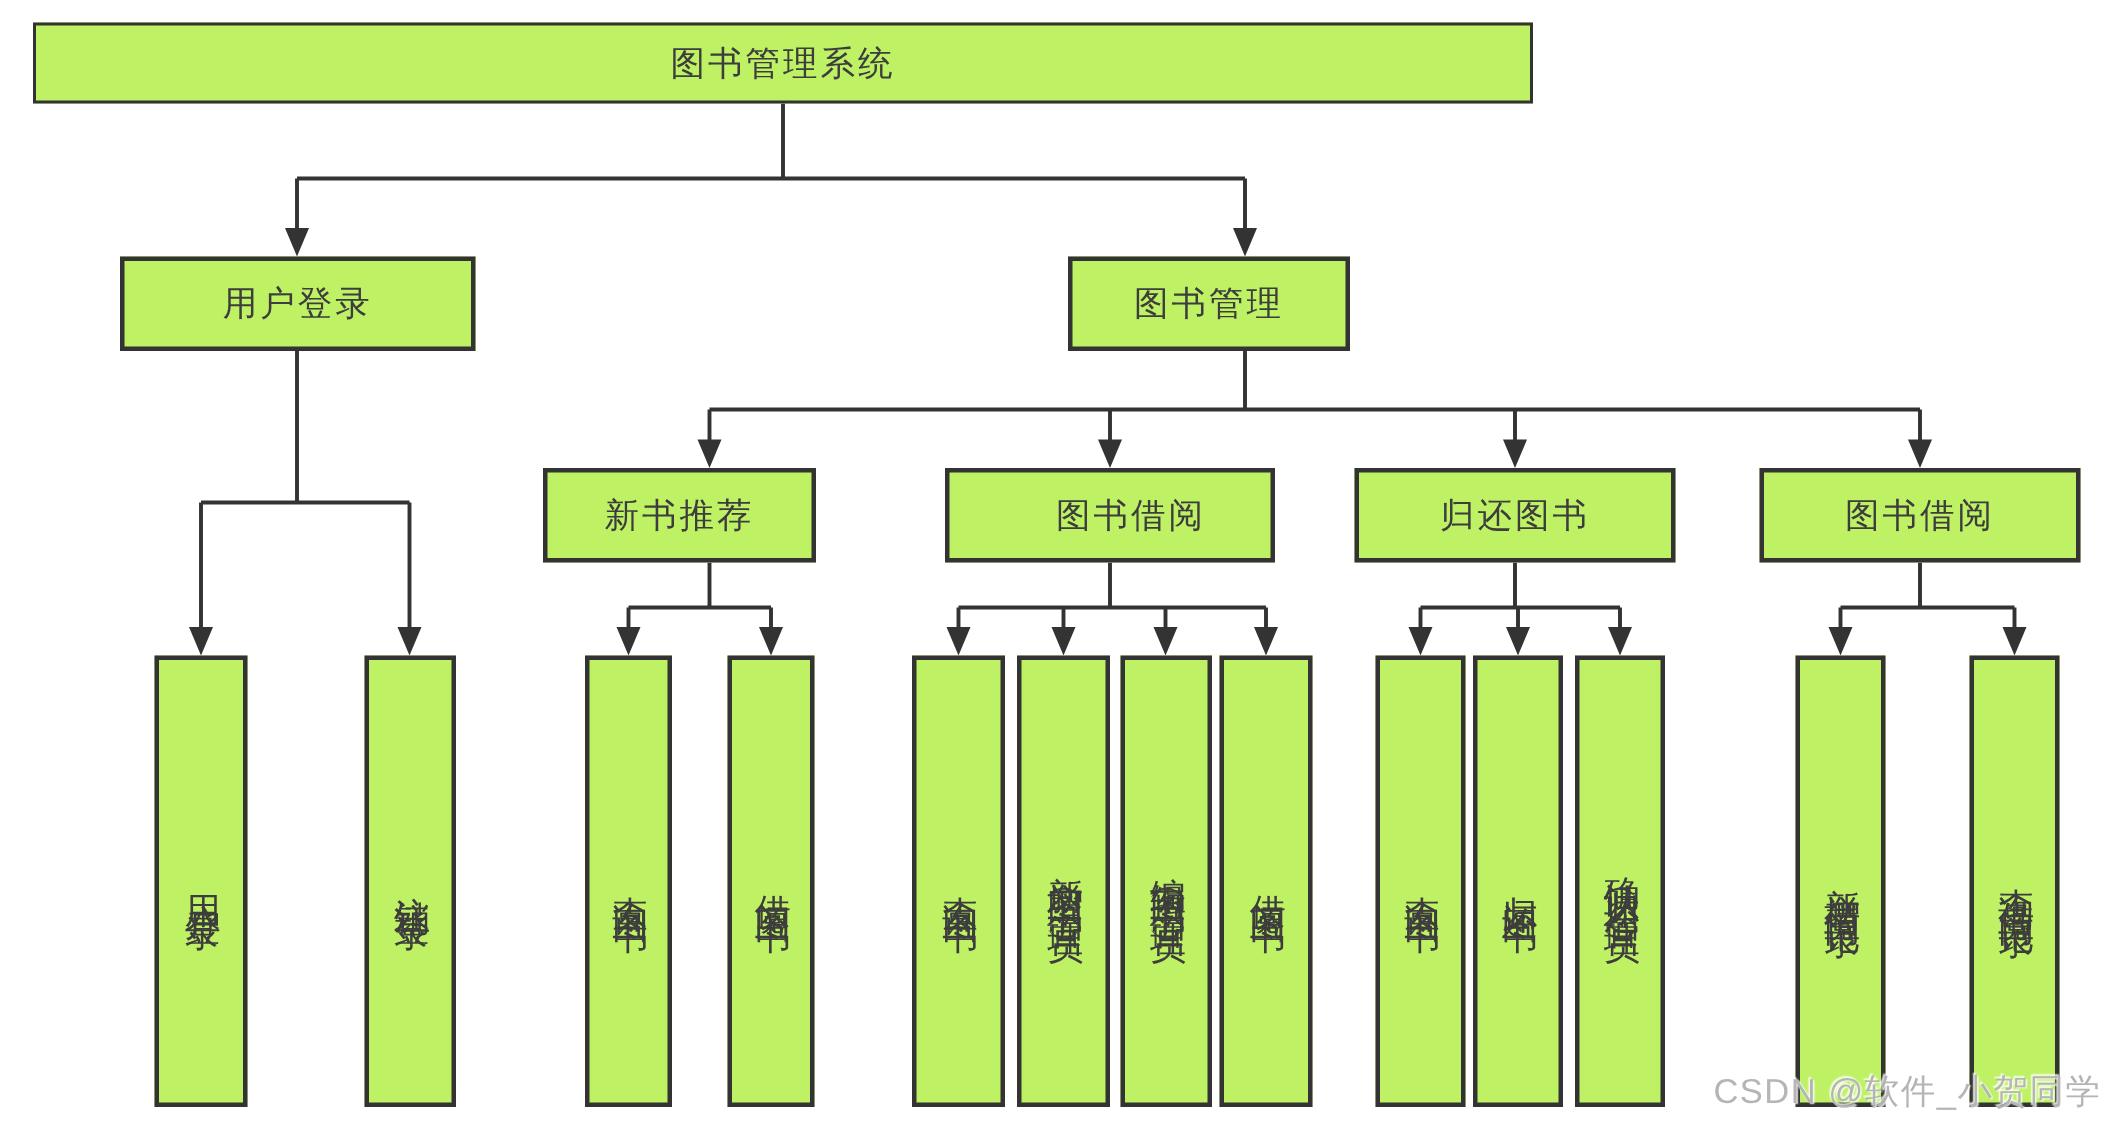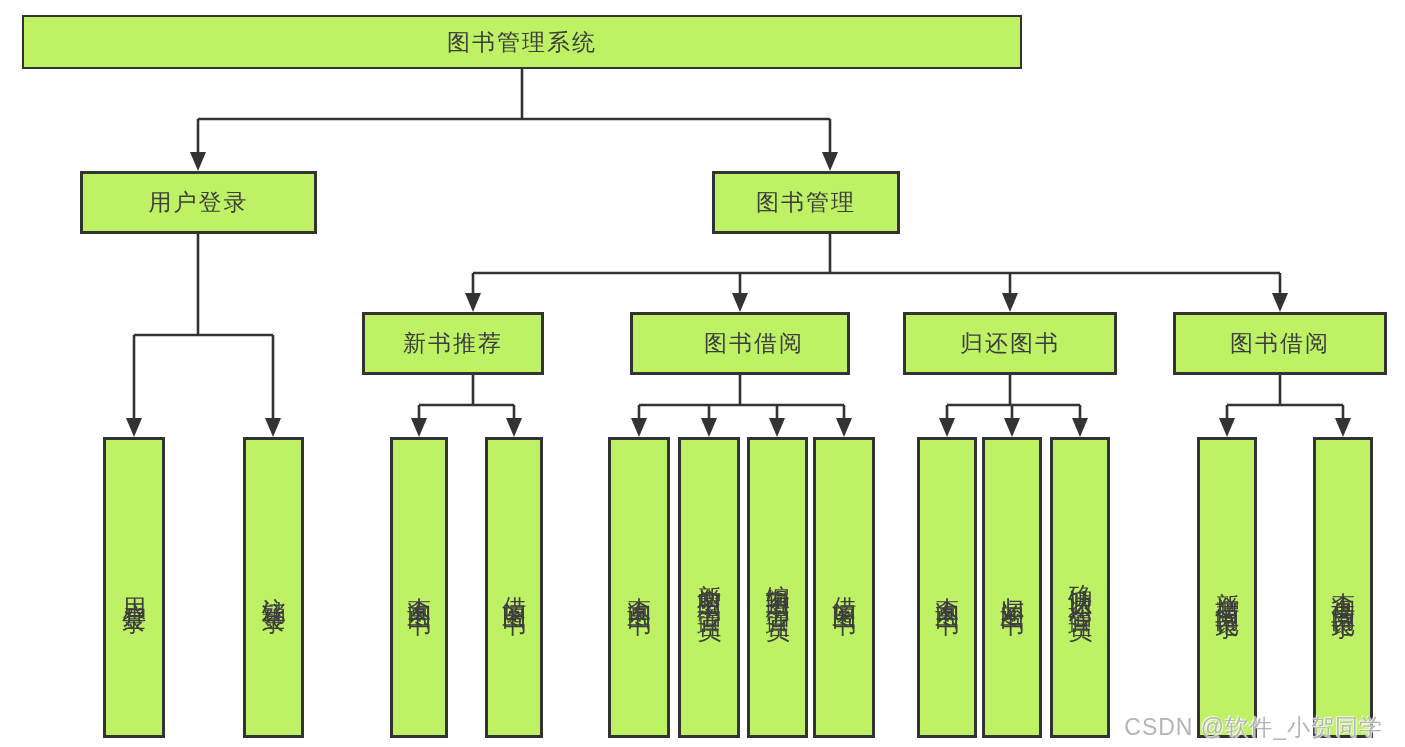--- a/index.html
+++ b/index.html
@@ -46,21 +46,21 @@
   .vlabel {
     writing-mode: vertical-lr;
     text-orientation: mixed;
     font-size: 24px;
     letter-spacing: 5px;
     line-height: 1.1;
     white-space: nowrap;
   }
   .watermark {
     position: absolute;
-    right: 22px;
+    right: 4px;
     bottom: 4px;
     font-size: 23px;
     letter-spacing: 1px;
     color: var(--watermark, #b5b5b5);
     text-shadow: 1px 1px 1px rgba(255,255,255,0.9), -1px -1px 1px rgba(255,255,255,0.9);
     z-index: 3;
     white-space: nowrap;
   }
 </style>
 </head>

